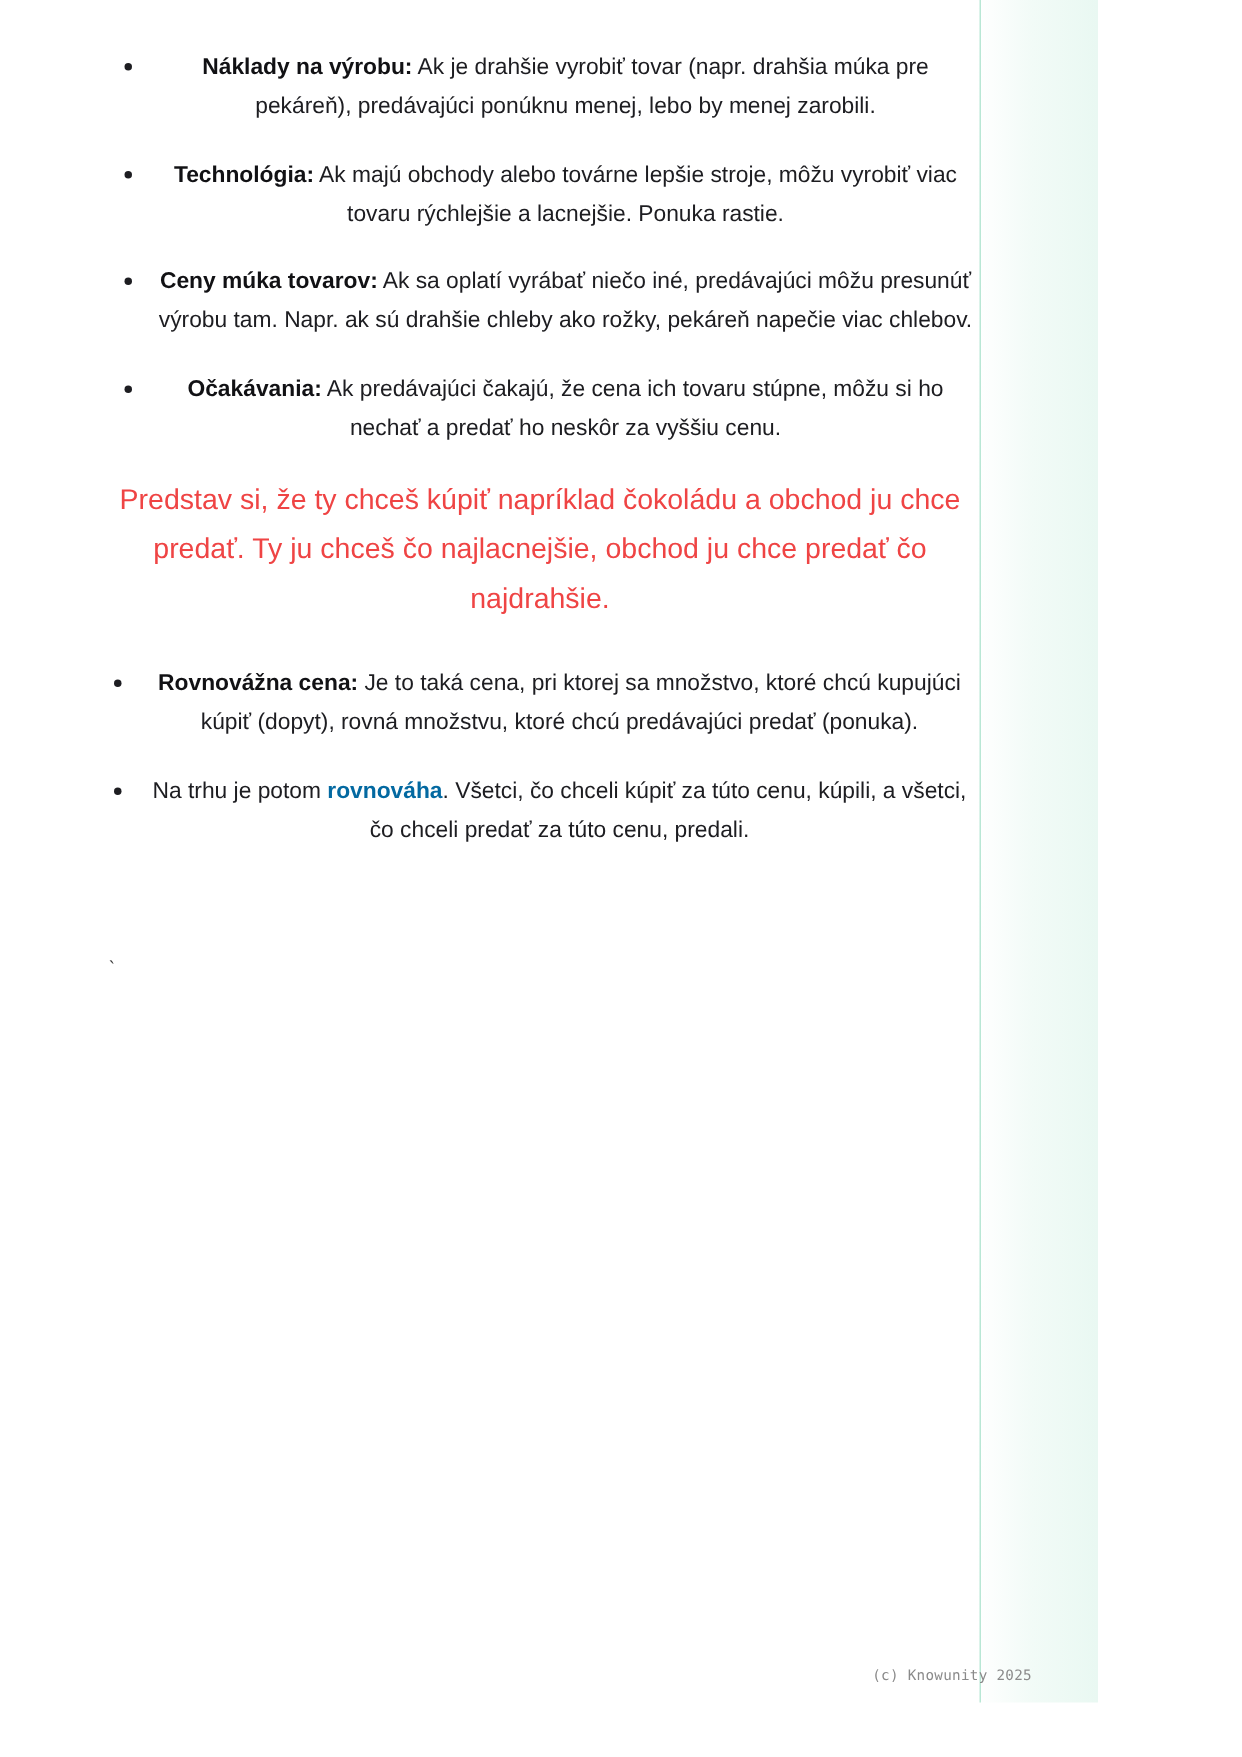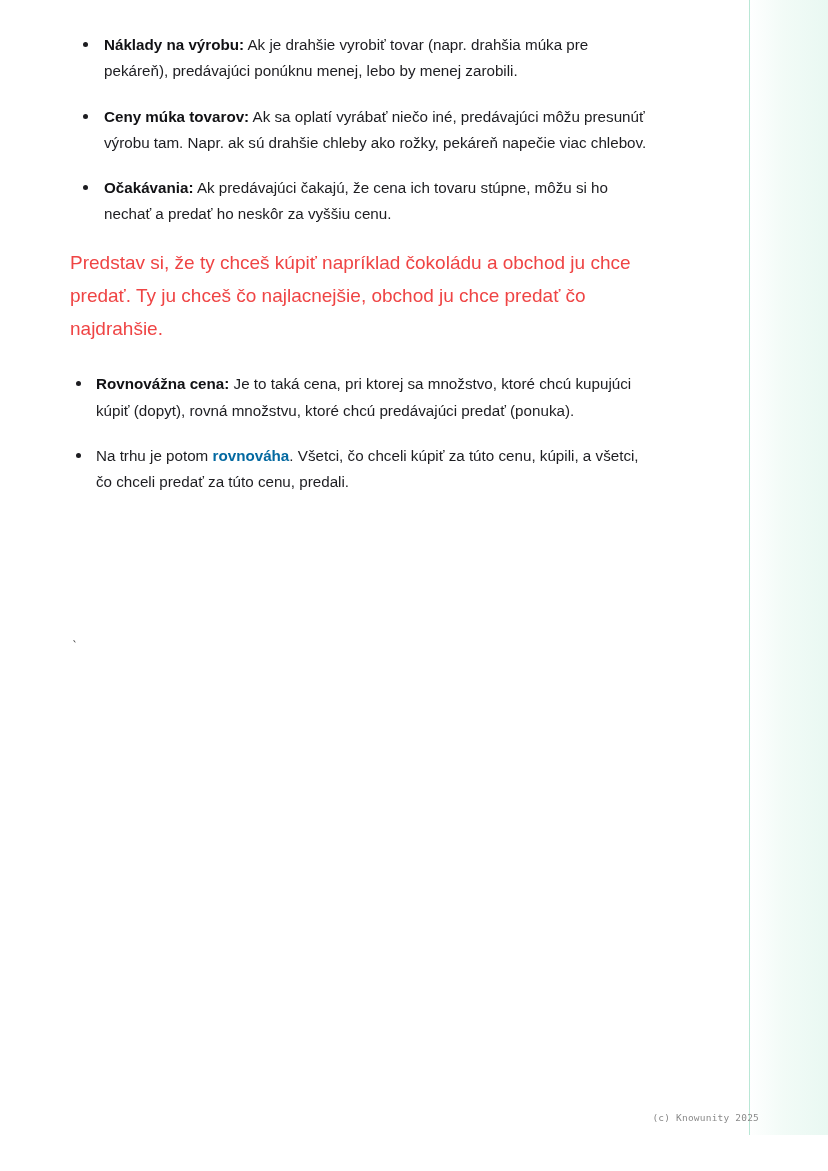--- a/index.html
+++ b/index.html
@@ -6,24 +6,25 @@
     margin: 0;
     padding: 0;
     background: #ffffff;
   }
   body {
     font-family: "Liberation Sans", sans-serif;
     color: #1b1b1f;
   }
   .page {
     position: relative;
-    width: 828px;
+    width: 732px;
     height: 1171px;
     background: #ffffff;
     overflow: hidden;
+    text-align: center;
   }
   
   .right-strip {
     position: absolute;
     top: 0;
     right: 0;
     width: 80px;
     height: 1135px;
     background: linear-gradient(to right, #ffffff 0%, #f2fbf7 45%, #e9f8f2 100%);
   }
@@ -95,40 +96,41 @@
   .stray-mark {
     position: absolute;
     left: 72px;
     top: 638px;
     font-size: 13px;
     color: #3a3a3a;
     transform: rotate(6deg);
   }
   .footer {
     position: absolute;
-    right: 69px;
+    right: 44px;
     bottom: 48px;
     font-family: "DejaVu Sans Mono", monospace;
     font-size: 9.5px;
     color: #8a8a8a;
     letter-spacing: 0.2px;
   }
 </style>
 </head>
 <body>
 
 <div class="page">
 
   <div class="right-strip"></div>
   <div class="right-strip-line"></div>
 
   <div class="content">
 
     <ul class="bullets">
       <li><span class="lead">Náklady na výrobu:</span><span> Ak je drahšie vyrobiť tovar (napr. drahšia múka pre pekáreň), predávajúci ponúknu menej, lebo by menej zarobili.</span></li>
+      <li><span class="lead">Technológia:</span><span> Ak majú obchody alebo továrne lepšie stroje, môžu vyrobiť viac tovaru rýchlejšie a lacnejšie. Ponuka rastie.</span></li>
       <li><span class="lead">Ceny múka tovarov:</span><span> Ak sa oplatí vyrábať niečo iné, predávajúci môžu presunúť výrobu tam. Napr. ak sú drahšie chleby ako rožky, pekáreň napečie viac chlebov.</span></li>
       <li><span class="lead">Očakávania:</span><span> Ak predávajúci čakajú, že cena ich tovaru stúpne, môžu si ho nechať a predať ho neskôr za vyššiu cenu.</span></li>
     </ul>
 
 
     <p class="para">Predstav si, že ty chceš kúpiť napríklad čokoládu a obchod ju chce predať. Ty ju chceš čo najlacnejšie, obchod ju chce predať čo najdrahšie.</p>
 
     <ul class="bullets tight">
       <li><span class="lead">Rovnovážna cena:</span><span> Je to taká cena, pri ktorej sa množstvo, ktoré chcú kupujúci kúpiť (dopyt), rovná množstvu, ktoré chcú predávajúci predať (ponuka).</span></li>
       <li><span>Na trhu je potom </span><span class="inline-bold">rovnováha</span><span>. Všetci, čo chceli kúpiť za túto cenu, kúpili, a všetci, čo chceli predať za túto cenu, predali.</span></li>

